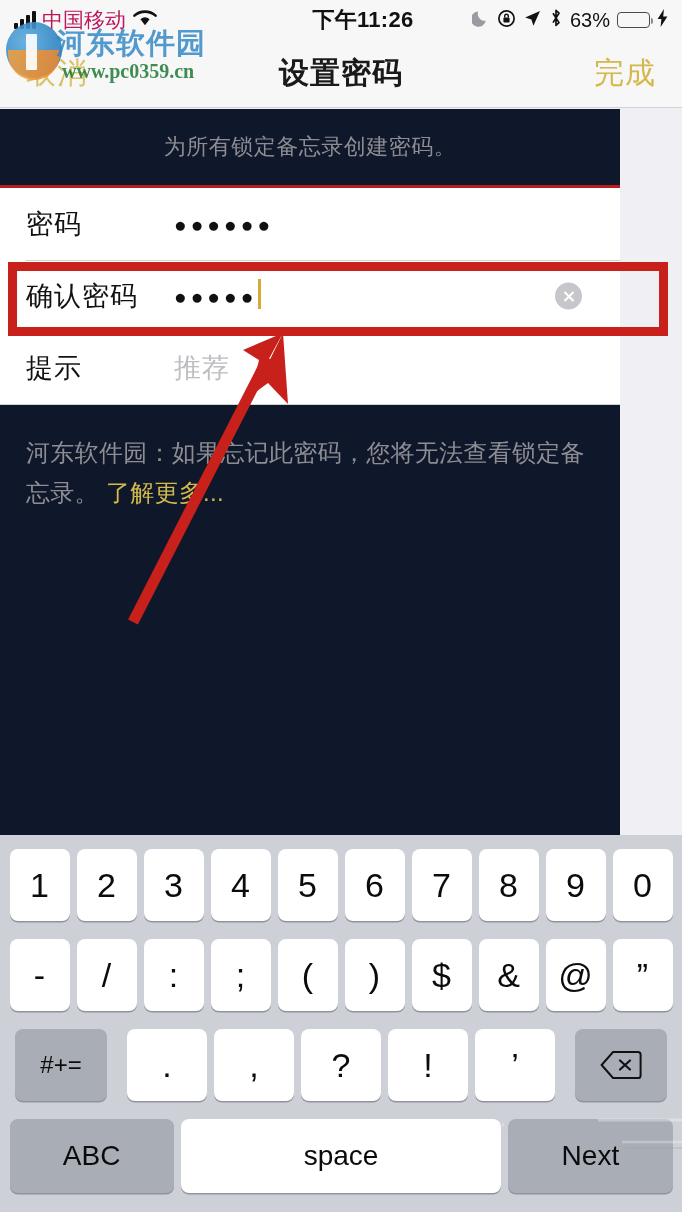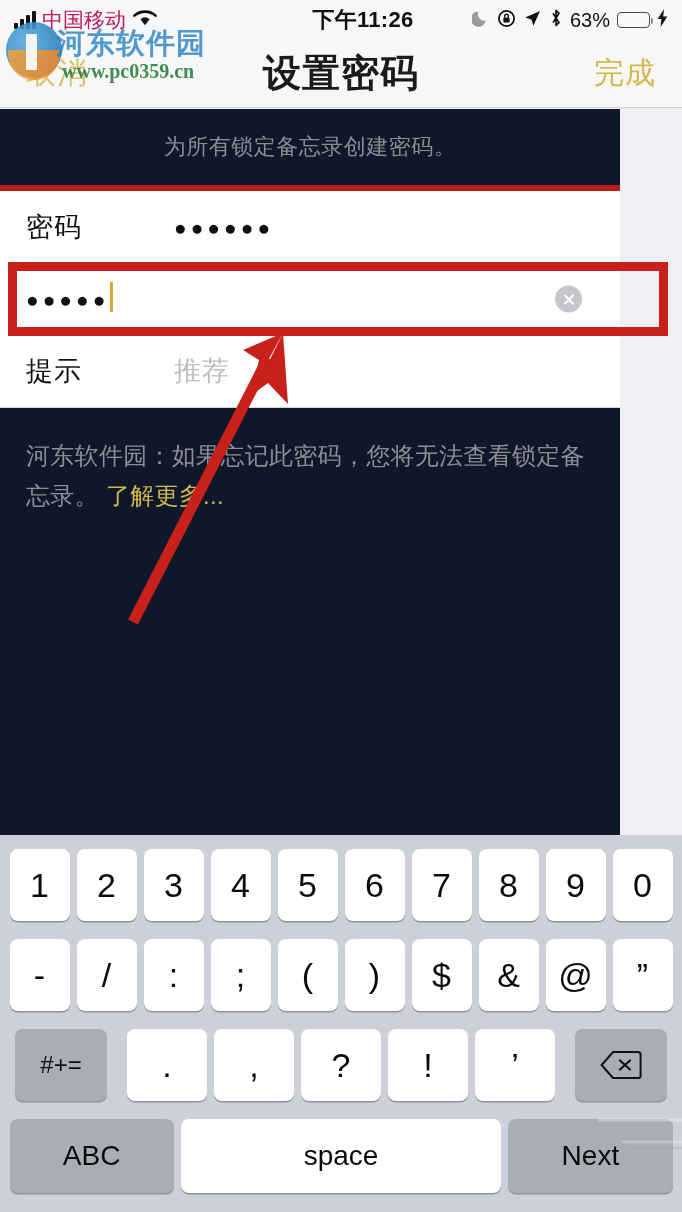--- a/index.html
+++ b/index.html
@@ -116,21 +116,21 @@
   .nav-cancel {
     position: absolute;
     left: 26px;
     font-size: 30px;
     color: #d8c36a;
     letter-spacing: 1px;
   }
   .nav-title {
     width: 100%;
     text-align: center;
-    font-size: 38px;
+    font-size: 30px;
     font-weight: 600;
     color: #1a1a1a;
     letter-spacing: 1px;
   }
   .nav-done {
     position: absolute;
     right: 26px;
     font-size: 30px;
     color: #d3b84b;
     letter-spacing: 1px;
@@ -207,21 +207,21 @@
     height: 76px;
     display: flex;
     align-items: center;
     justify-content: center;
     font-size: 22px;
     color: #8d8d93;
     letter-spacing: 0.5px;
   }
   .form-group {
     background: #ffffff;
-    border-top: 6px solid #b91c1c;
+    border-top: 3px solid #b91c1c;
     border-bottom: 1px solid #d2d2d4;
   }
   .form-row {
     height: 72px;
     display: flex;
     align-items: center;
     position: relative;
     box-sizing: border-box;
     padding-left: 26px;
   }
@@ -452,20 +452,21 @@
   <div class="section-header">为所有锁定备忘录创建密码。</div>
 
   <div class="form-group">
 
     <div class="form-row">
       <span class="row-label">密码</span>
       <span class="row-dots">●●●●●●</span>
     </div>
 
     <div class="form-row">
+      <span class="row-label">确认密码</span>
       <span class="row-dots">●●●●●</span>
         <span class="caret"></span>
       <span class="clear-btn">
         <svg width="16" height="16" viewBox="0 0 16 16">
           <path d="M4 4 L12 12 M12 4 L4 12" stroke="#ffffff" stroke-width="2.1" stroke-linecap="round"></path>
         </svg>
       </span>
     </div>
 
     <div class="form-row">

